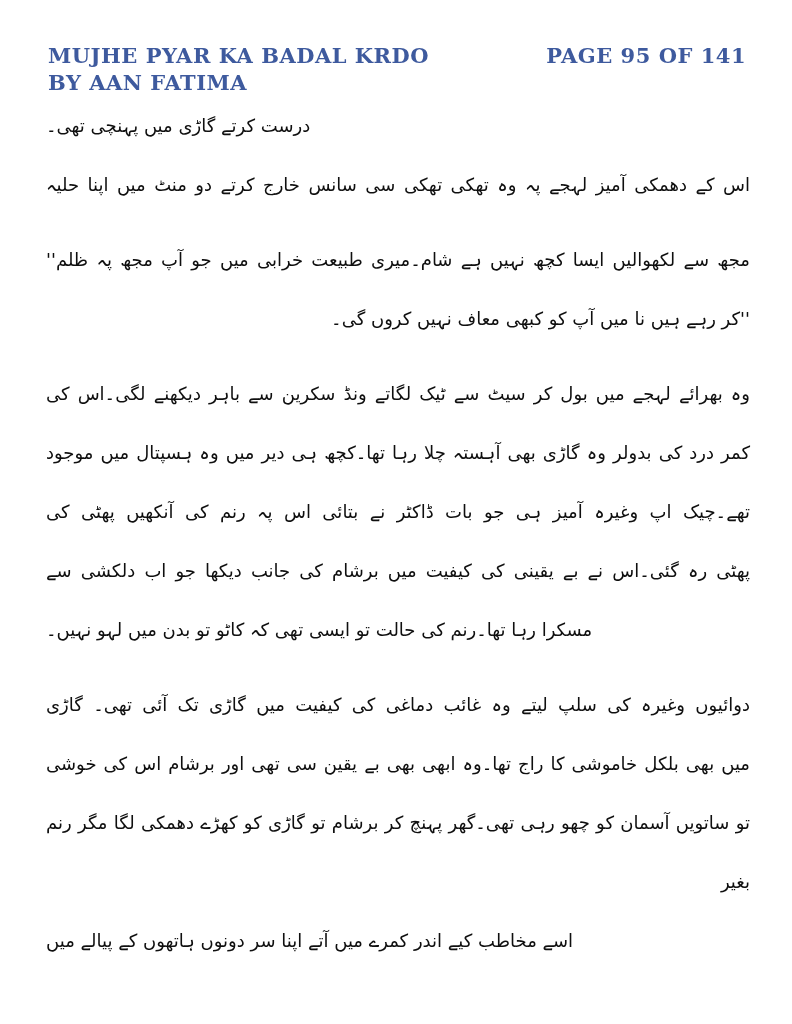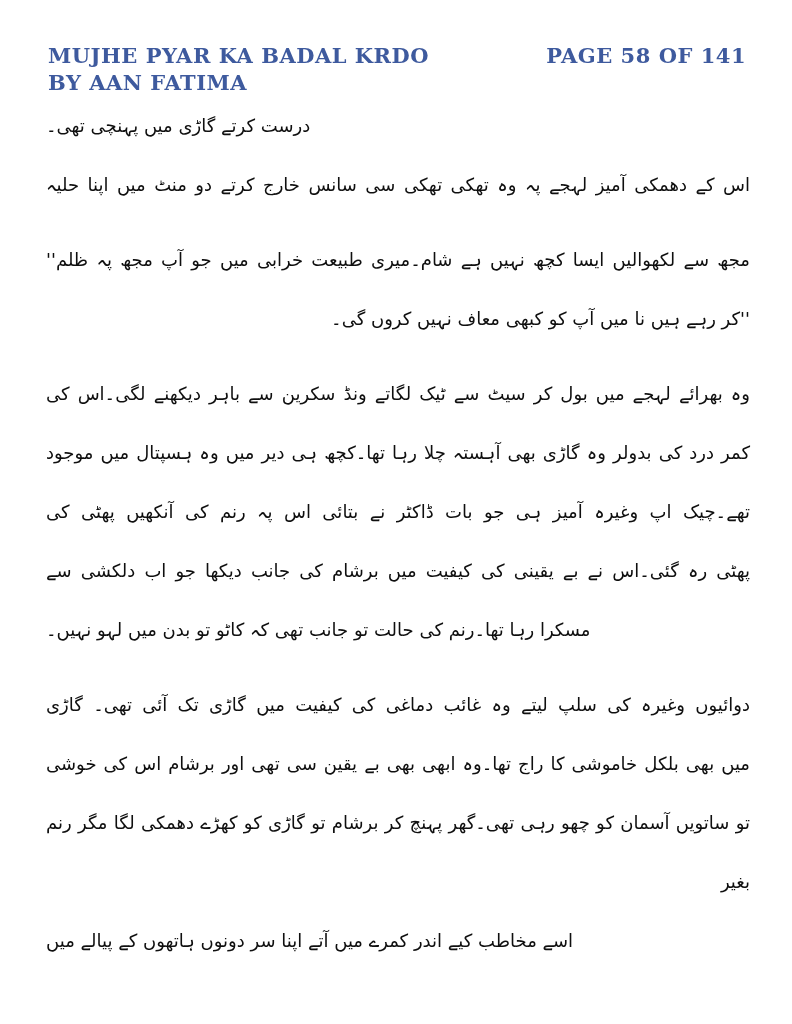--- a/index.html
+++ b/index.html
@@ -80,38 +80,38 @@
 </head>
 <body>
 
 <div class="page">
 
   <div class="header">
     <div class="header-left">
       <div class="title deco-blue">MUJHE PYAR KA BADAL KRDO</div>
       <div class="author deco-blue">BY AAN FATIMA</div>
     </div>
-    <div class="page-info deco-blue">PAGE 58 OF 141</div>
+    <div class="page-info deco-blue">PAGE 95 OF 141</div>
   </div>
 
   <div class="content">
     <div class="para">
       <div class="uline last-left">درست کرتے گاڑی میں پہنچی تھی۔</div>
       <div class="uline">اس کے دھمکی آمیز لہجے پہ وہ تھکی تھکی سی سانس خارج کرتے دو منٹ میں اپنا حلیہ</div>
     </div>
     <div class="para">
       <div class="uline">مجھ سے لکھوالیں ایسا کچھ نہیں ہے شام۔میری طبیعت خرابی میں جو آپ مجھ پہ ظلم''</div>
       <div class="uline last-right">''کر رہے ہیں نا میں آپ کو کبھی معاف نہیں کروں گی۔</div>
     </div>
     <div class="para">
       <div class="uline">وہ بھرائے لہجے میں بول کر سیٹ سے ٹیک لگاتے ونڈ سکرین سے باہر دیکھنے لگی۔اس کی</div>
       <div class="uline">کمر درد کی بدولر وہ گاڑی بھی آہستہ چلا رہا تھا۔کچھ ہی دیر میں وہ ہسپتال میں موجود</div>
       <div class="uline">تھے۔چیک اپ وغیرہ آمیز ہی جو بات ڈاکٹر نے بتائی اس پہ رنم کی آنکھیں پھٹی کی</div>
       <div class="uline">پھٹی رہ گئی۔اس نے بے یقینی کی کیفیت میں برشام کی جانب دیکھا جو اب دلکشی سے</div>
-      <div class="uline last-left">مسکرا رہا تھا۔رنم کی حالت تو جانب تھی کہ کاٹو تو بدن میں لہو نہیں۔</div>
+      <div class="uline last-left">مسکرا رہا تھا۔رنم کی حالت تو ایسی تھی کہ کاٹو تو بدن میں لہو نہیں۔</div>
     </div>
     <div class="para">
       <div class="uline">دوائیوں وغیرہ کی سلپ لیتے وہ غائب دماغی کی کیفیت میں گاڑی تک آئی تھی۔ گاڑی</div>
       <div class="uline">میں بھی بلکل خاموشی کا راج تھا۔وہ ابھی بھی بے یقین سی تھی اور برشام اس کی خوشی</div>
       <div class="uline">تو ساتویں آسمان کو چھو رہی تھی۔گھر پہنچ کر برشام تو گاڑی کو کھڑے دھمکی لگا مگر رنم بغیر</div>
       <div class="uline last-left">اسے مخاطب کیے اندر کمرے میں آتے اپنا سر دونوں ہاتھوں کے پیالے میں</div>
     </div>
   </div>
 
 

